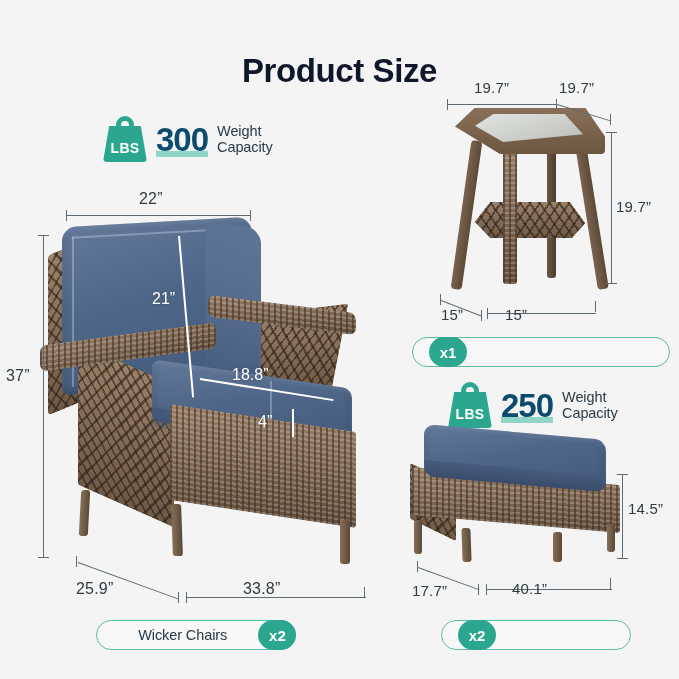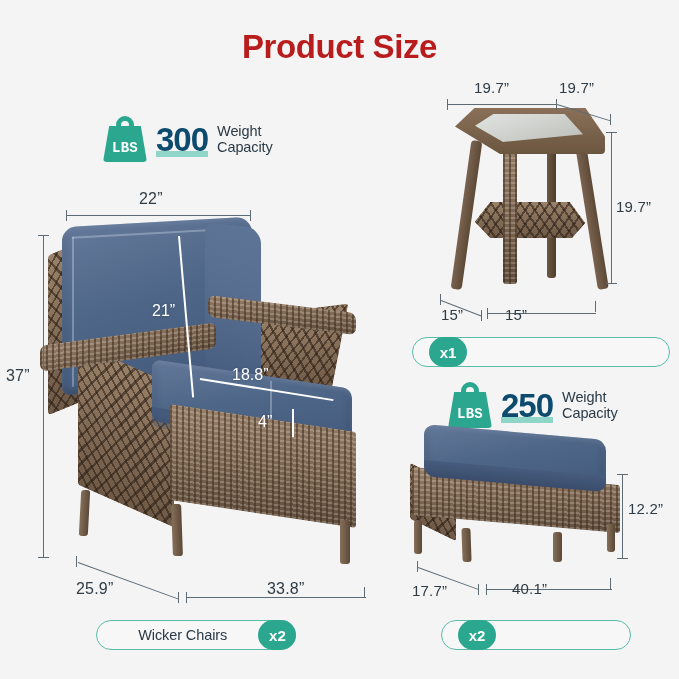--- a/index.html
+++ b/index.html
@@ -8,32 +8,33 @@
     background: #f4f4f4;
     font-family: "Liberation Sans", sans-serif;
     overflow: hidden;
   }
   #root { position: relative; width: 679px; height: 679px; background: #f4f4f4; }
 
   
   .title-wrap { position: absolute; left: 0; top: 28px; width: 679px; text-align: center; }
   .title {
     display: inline-block; position: relative;
-    font-size: 33px; font-weight: 700; color: #b91c1c;
+    font-size: 33px; font-weight: 700; color: #0f172a;
     letter-spacing: -0.4px;
+    margin-top: 24px;
   }
   .title-underline {
     position: absolute; right: 2px; bottom: 1px;
     width: 30px; height: 5px; background: #7fd2c2; border-radius: 1px;
     z-index: -1;
   }
 
   
   .cap-block { position: absolute; display: flex; align-items: center; gap: 9px; }
-  .lbs-icon { width: 44px; height: 46px; position: relative; flex: none; font-family: Liberation Mono, monospace; }
+  .lbs-icon { width: 44px; height: 46px; position: relative; flex: none; }
   .lbs-body {
     position: absolute; left: 0; bottom: 0; width: 44px; height: 36px;
     background: #2aa78e;
     clip-path: polygon(14% 0%, 86% 0%, 100% 100%, 0% 100%);
     border-radius: 4px;
   }
   .lbs-handle {
     position: absolute; left: 50%; top: 0; transform: translateX(-50%);
     width: 18px; height: 18px; border: 5px solid #2aa78e; border-radius: 50%;
     background: #f4f4f4;
@@ -279,37 +280,37 @@
   <div class="tick tick-v" style="left:66px; top:210px;"></div>
   <div class="tick tick-v" style="left:250px; top:210px;"></div>
   <div class="dim-txt" style="left:139px; top:190px;">22”</div>
 
   <div class="dim-line dim-v" style="left:43px; top:235px; height:323px;"></div>
   <div class="tick tick-h" style="left:38px; top:235px;"></div>
   <div class="tick tick-h" style="left:38px; top:557px;"></div>
   <div class="dim-txt" style="left:6px; top:367px;">37”</div>
 
   <div class="wdim-line" style="left:178px; top:236px; width:2px; height:162px; transform:rotate(-5deg); transform-origin: top center;"></div>
-  <div class="wdim-txt" style="left:152px; top:290px;margin-top:12px;">21”</div>
+  <div class="wdim-txt" style="left:152px; top:290px;">21”</div>
 
   <div class="wdim-line" style="left:200px; top:378px; width:135px; height:2px; transform:rotate(9deg); transform-origin:left center;"></div>
   <div class="wdim-txt" style="left:232px; top:366px;">18.8”</div>
 
   <div class="wdim-line" style="left:292px; top:409px; width:2px; height:28px;"></div>
   <div class="wdim-txt" style="left:258px; top:413px;">4”</div>
 
   <div class="dim-line" style="left:78px; top:562px; width:107px; height:1.3px; transform:rotate(20deg); transform-origin:left center;"></div>
   <div class="tick" style="left:76px; top:556px; width:1.3px; height:11px;"></div>
   <div class="tick" style="left:178px; top:592px; width:1.3px; height:11px;"></div>
   <div class="dim-txt" style="left:76px; top:580px;">25.9”</div>
 
   <div class="dim-line dim-h" style="left:186px; top:597px; width:180px;"></div>
   <div class="tick tick-v" style="left:186px; top:592px;"></div>
   <div class="tick tick-v" style="left:364px; top:587px;"></div>
-  <div class="dim-txt" style="left:243px; top:580px;margin-left:24px;">33.8”</div>
+  <div class="dim-txt" style="left:243px; top:580px;">33.8”</div>
 
   <div class="pill" style="left:96px; top:620px; width:200px;">
     <div class="pill-label">Wicker Chairs</div>
     <div class="pill-badge">x2</div>
   </div>
 
   <div class="art" id="table">
     <div class="tb-legL"></div>
     <div class="tb-legR"></div>
     <div class="tb-legM2"></div>
@@ -370,21 +371,21 @@
     <div class="ot-cushion-fr"></div>
     <div class="ot-leg1 leg-wood"></div>
     <div class="ot-leg2 leg-wood"></div>
     <div class="ot-leg3 leg-wood"></div>
     <div class="ot-leg4 leg-wood"></div>
   </div>
 
   <div class="dim-line dim-v" style="left:622px; top:474px; height:85px;"></div>
   <div class="tick tick-h" style="left:617px; top:474px;"></div>
   <div class="tick tick-h" style="left:617px; top:558px;"></div>
-  <div class="dim-txt sm" style="left:628px; top:500px;">12.2”</div>
+  <div class="dim-txt sm" style="left:628px; top:500px;">14.5”</div>
 
   <div class="dim-line" style="left:418px; top:567px; width:64px; height:1.3px; transform:rotate(20deg); transform-origin:left center;"></div>
   <div class="tick tick-v" style="left:417px; top:561px;"></div>
   <div class="tick tick-v" style="left:478px; top:584px;"></div>
   <div class="dim-txt sm" style="left:412px; top:582px;">17.7”</div>
 
   <div class="dim-line dim-h" style="left:486px; top:589px; width:126px;"></div>
   <div class="tick tick-v" style="left:486px; top:584px;"></div>
   <div class="tick tick-v" style="left:610px; top:578px;"></div>
   <div class="dim-txt sm" style="left:512px; top:580px;">40.1”</div>

